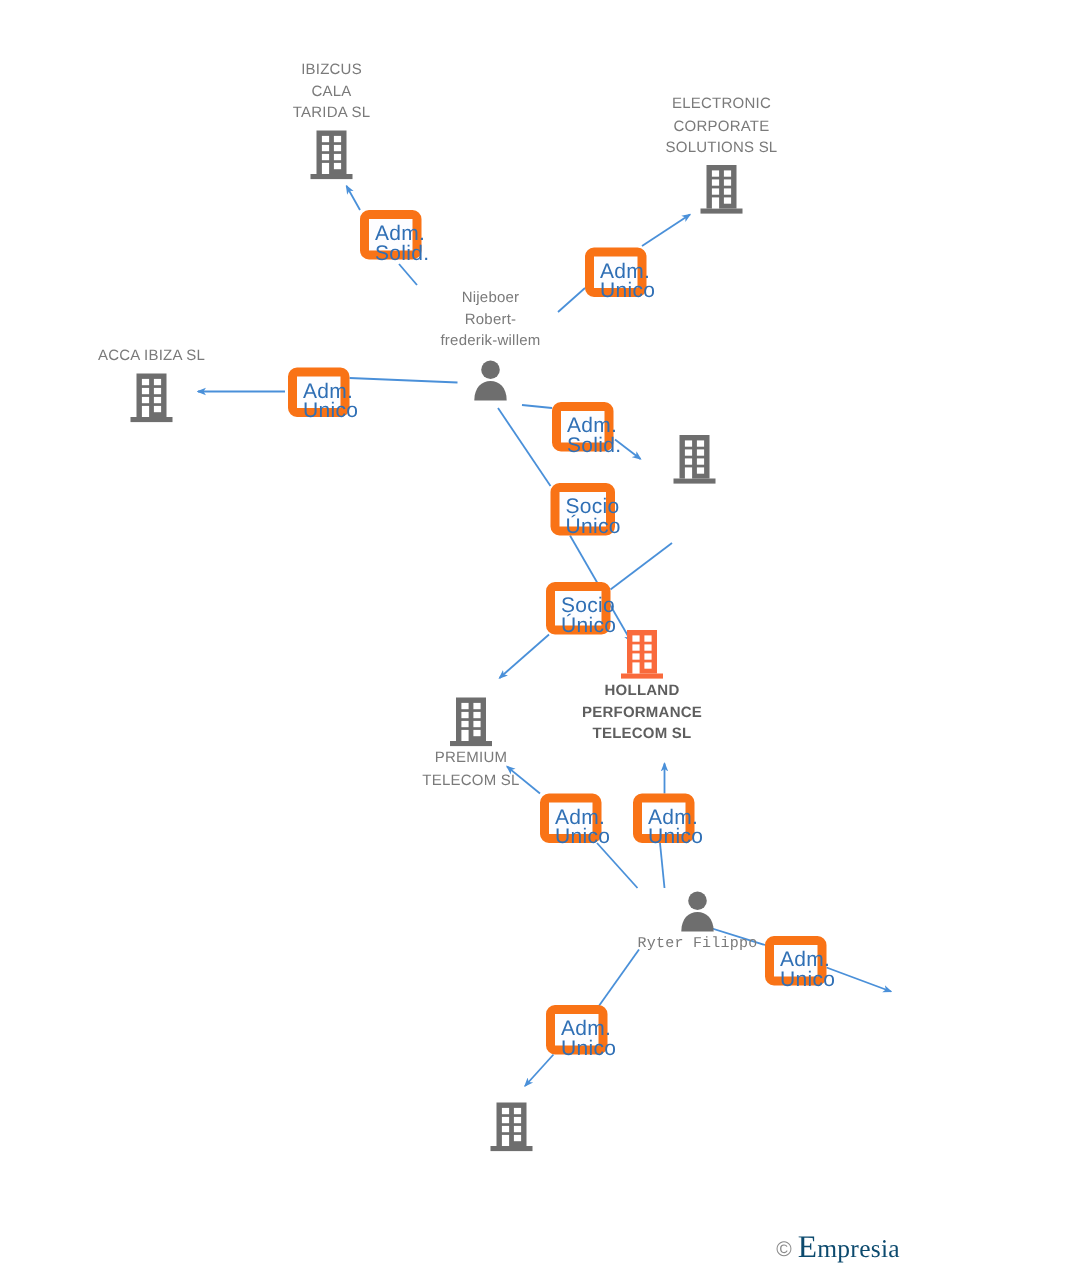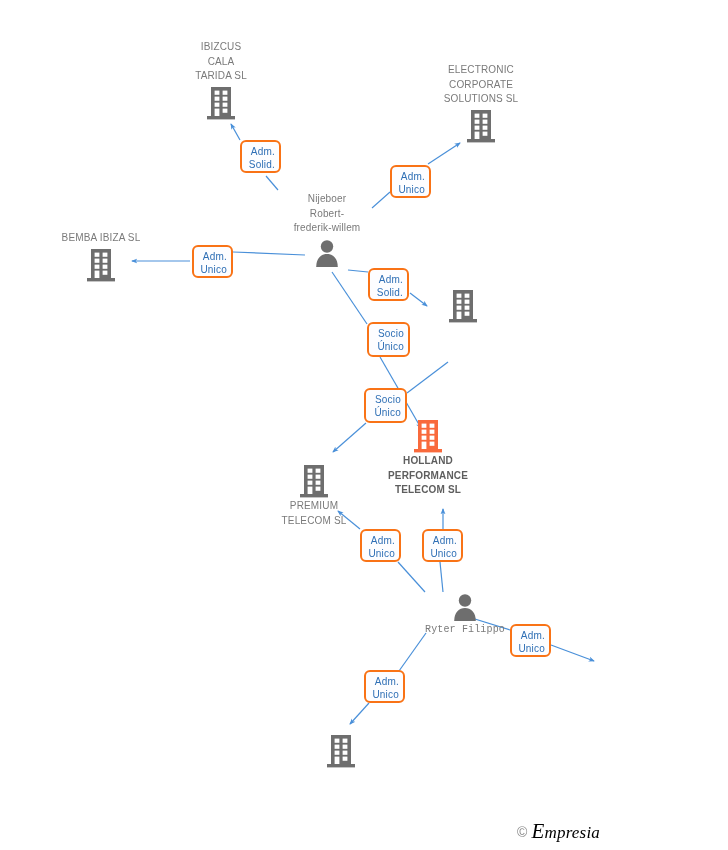--- a/index.html
+++ b/index.html
@@ -54,25 +54,25 @@
   .node.focus .caption {
     color: #5e5e5e;
     font-weight: bold;
   }
   .node.person .caption {
     color: #7a7a7a;
   }
   .edge-label {
     position: absolute;
     box-sizing: border-box;
-    border: 2px solid #f97316;
+    border: 6px solid #f97316;
     border-radius: 6px;
     background: #fdfdff;
     color: #2f6fb5;
-    font-size: 10px;
+    font-size: 14px;
     line-height: 13px;
     text-align: right;
     padding: 3px 4px 3px 4px;
     white-space: pre-line;
     letter-spacing: 0.2px;
   }
   .watermark {
     position: absolute;
     right: 8px;
     bottom: 6px;
@@ -80,23 +80,22 @@
     align-items: center;
     gap: 4px;
     user-select: none;
   }
   .watermark .cmark {
     font-size: 14px;
     color: #8a8a8a;
   }
   .watermark .brand {
     font-family: "Liberation Serif", serif;
-    font-style: italic;
     font-size: 17px;
-    color: #000000;
+    color: #0c4a6e;
     letter-spacing: 0.2px;
   }
   .watermark .brand .cap {
     font-size: 21px;
   }
 </style>
 </head>
 <body>
 
 <div id="canvas">
@@ -182,21 +181,21 @@
               <rect x="8.6" y="10.6" width="4.8" height="4.2" fill="#ffffff"></rect>
               <rect x="16.6" y="10.6" width="4.8" height="4.2" fill="#ffffff"></rect>
               <rect x="8.6" y="16.6" width="4.8" height="4.2" fill="#ffffff"></rect>
               <rect x="16.6" y="16.6" width="4.8" height="4.2" fill="#ffffff"></rect>
               <rect x="8.6" y="22.6" width="4.8" height="7.4" fill="#ffffff"></rect>
               <rect x="16.6" y="22.6" width="4.8" height="4.2" fill="#ffffff"></rect>
             </g>
           </svg></span>
       </div>
       <div class="node caption-above" style="left: 101px; top: 231.4px;">
-        <span class="caption">BEMBA IBIZA SL</span>
+        <span class="caption">ACCA IBIZA SL</span>
         <span class="glyph"><svg width="30" height="34" viewBox="0 0 30 34">
             <g>
               <rect x="5" y="1" width="20" height="29" fill="#6e6e6e"></rect>
               <rect x="1" y="30" width="28" height="3.4" fill="#6e6e6e"></rect>
               <rect x="8.6" y="4.6" width="4.8" height="4.2" fill="#ffffff"></rect>
               <rect x="16.6" y="4.6" width="4.8" height="4.2" fill="#ffffff"></rect>
               <rect x="8.6" y="10.6" width="4.8" height="4.2" fill="#ffffff"></rect>
               <rect x="16.6" y="10.6" width="4.8" height="4.2" fill="#ffffff"></rect>
               <rect x="8.6" y="16.6" width="4.8" height="4.2" fill="#ffffff"></rect>
               <rect x="16.6" y="16.6" width="4.8" height="4.2" fill="#ffffff"></rect>

